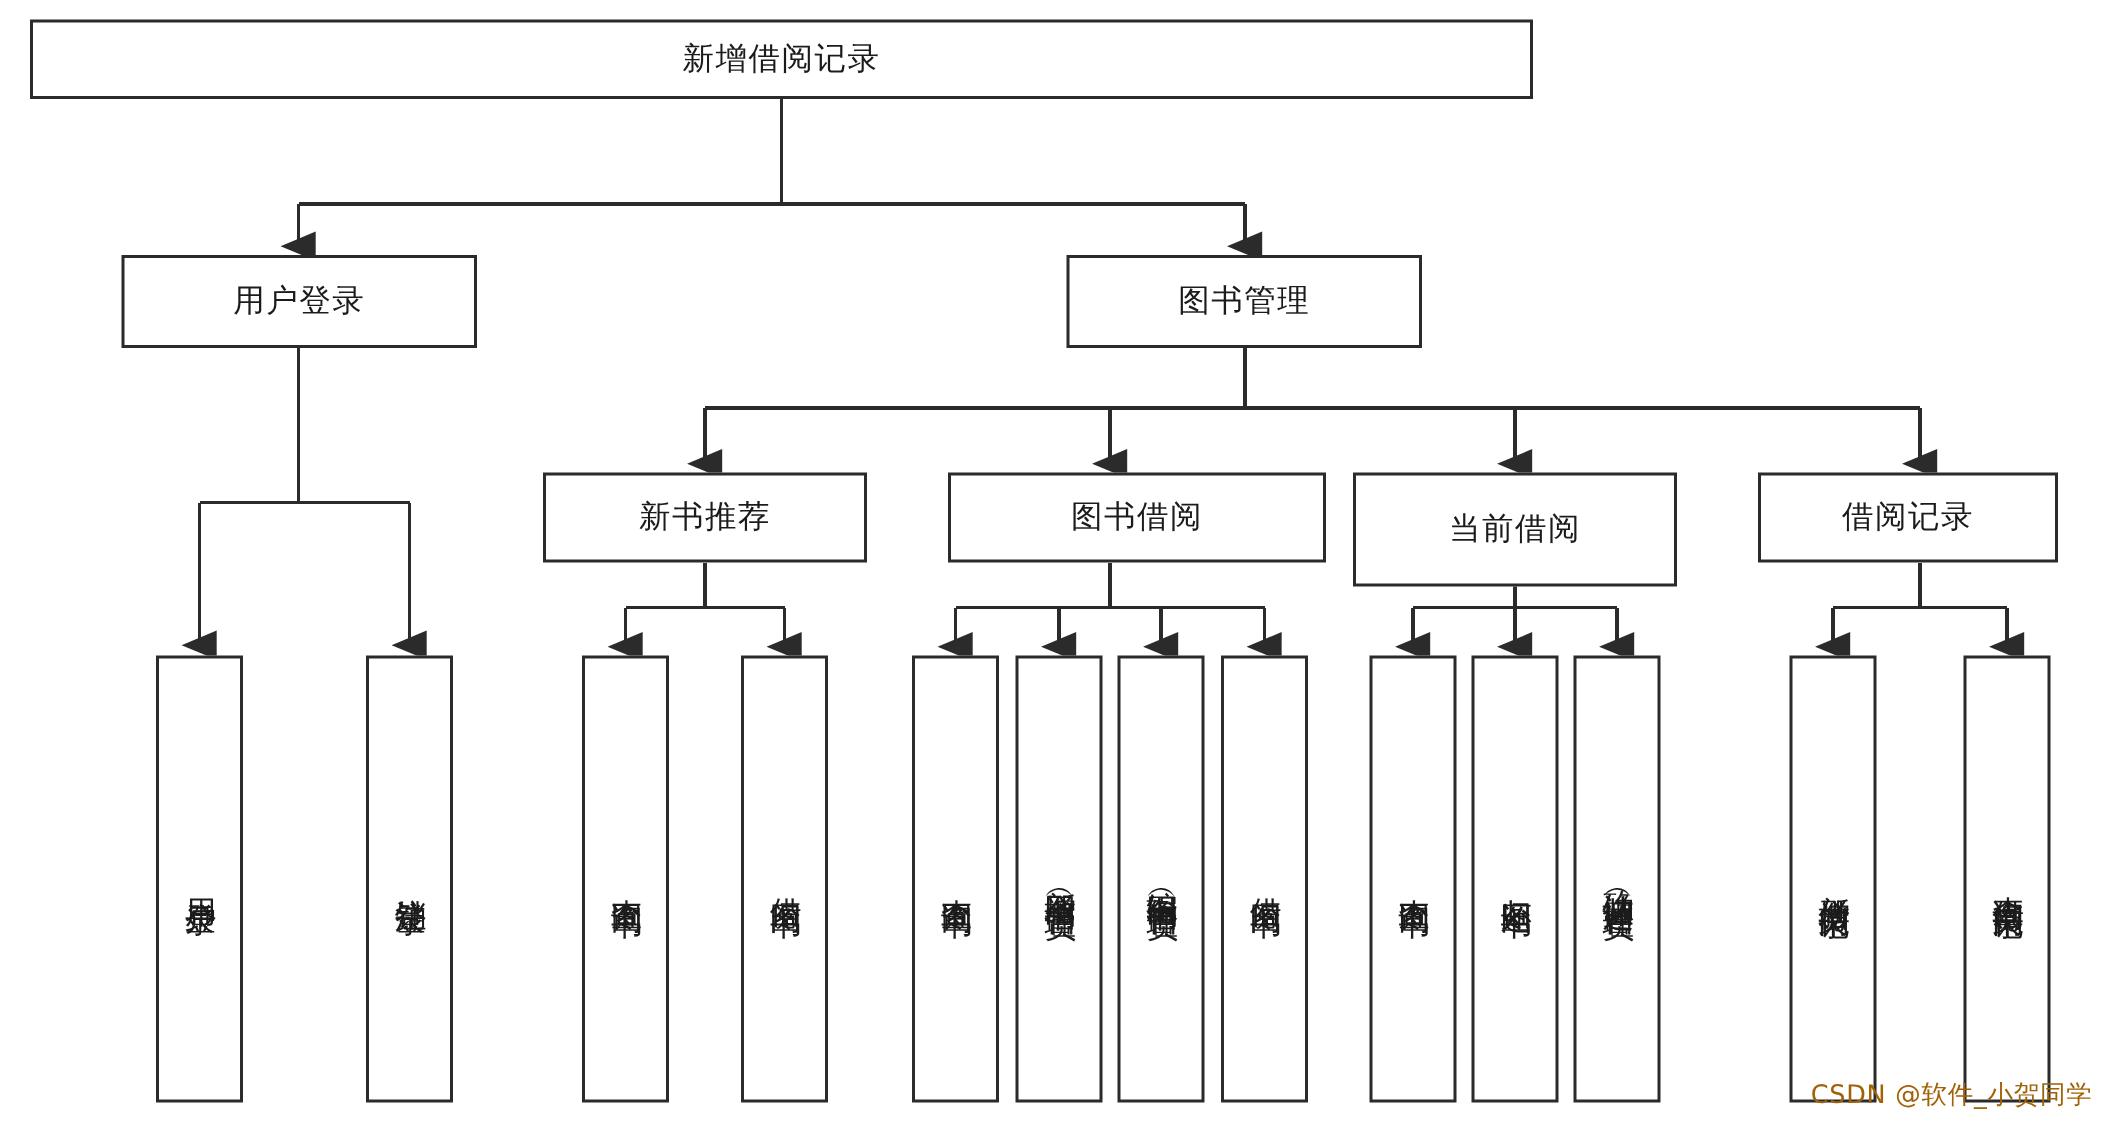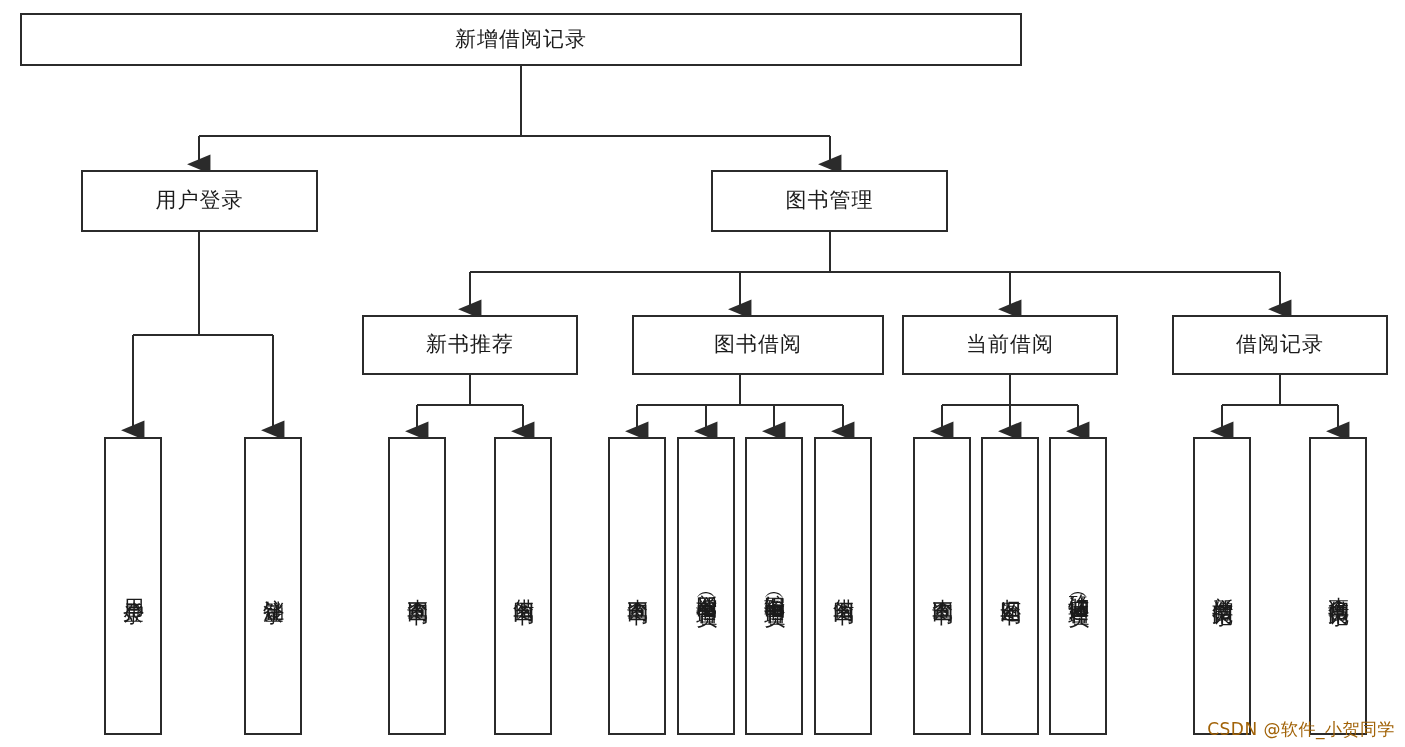--- a/index.html
+++ b/index.html
@@ -132,24 +132,24 @@
   <div class="node horizontal" style="left:711px; top:170px; width:237px; height:62px;">
     <span>图书管理</span>
   </div>
 
   <div class="node horizontal" style="left:362px; top:315px; width:216px; height:60px;">
     <span>新书推荐</span>
   </div>
   <div class="node horizontal" style="left:632px; top:315px; width:252px; height:60px;">
     <span>图书借阅</span>
   </div>
-  <div class="node horizontal" style="left:902px; top:315px; width:216px; height:60px;">
+  <div class="node horizontal" style="left:902px; top:315px; width:216px; height:76px;">
     <span>当前借阅</span>
   </div>
-  <div class="node horizontal" style="left:1172px; top:315px; width:216px; height:60px;">
+  <div class="node horizontal" style="left:1172px; top:315px; width:200px; height:60px;">
     <span>借阅记录</span>
   </div>
 
   <div class="node vertical" style="left:104px; top:437px; width:58px; height:298px;">
     <span class="vlabel">用户登录</span>
   </div>
   <div class="node vertical" style="left:244px; top:437px; width:58px; height:298px;">
     <span class="vlabel">注销登录</span>
   </div>
 

